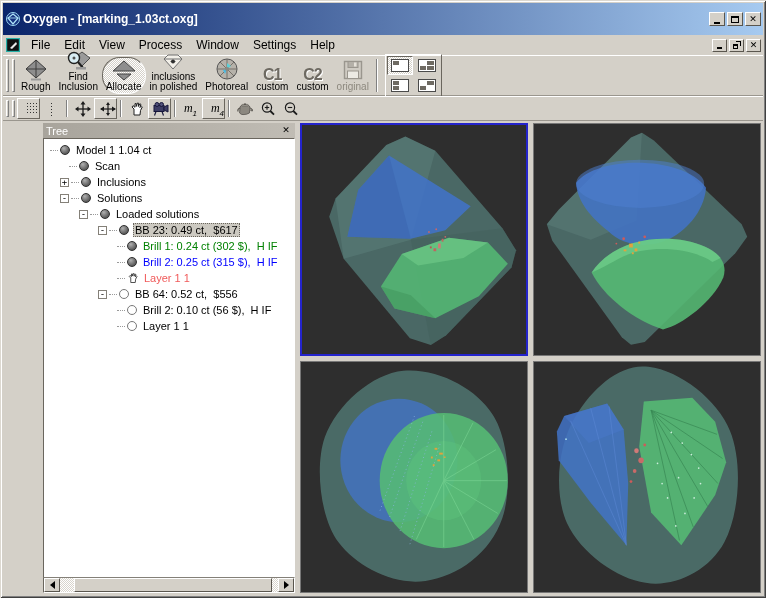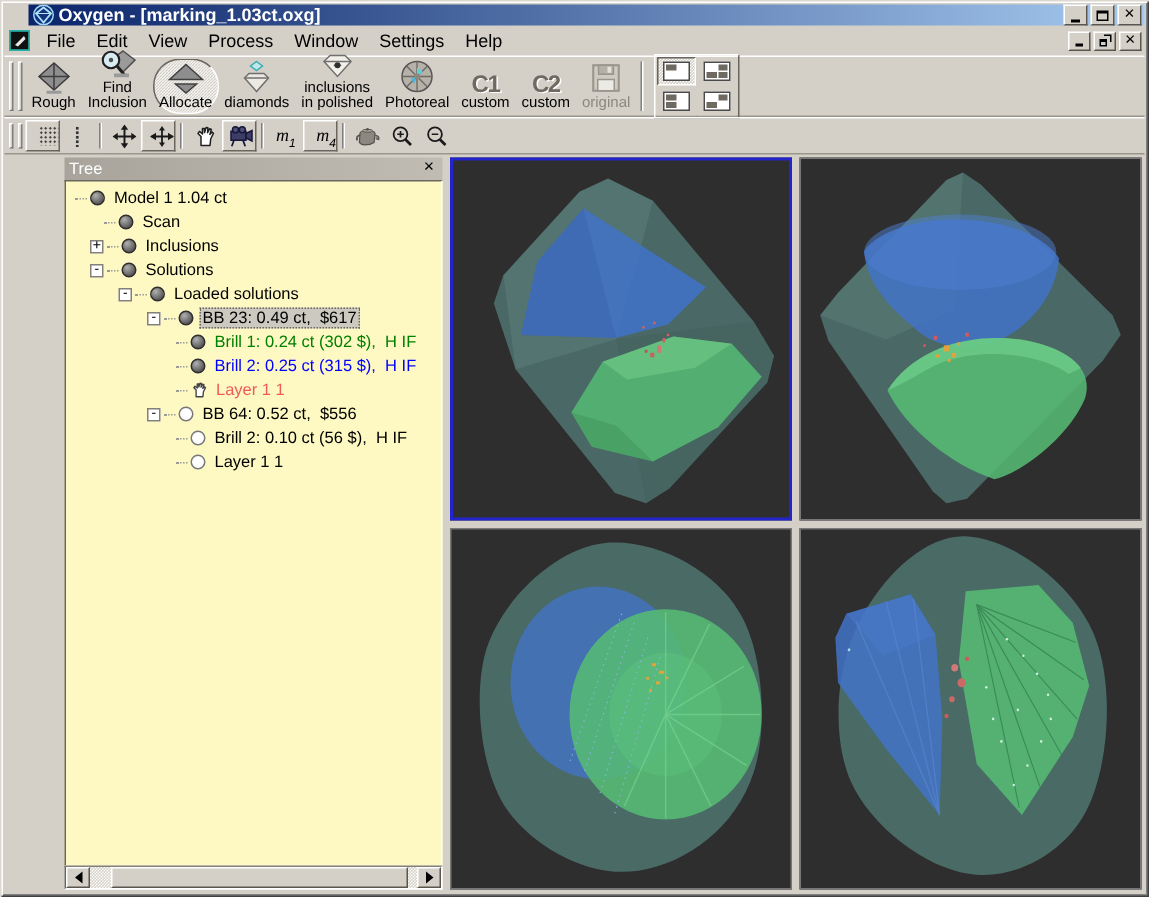--- a/index.html
+++ b/index.html
@@ -7,22 +7,22 @@
   :root{
     --chrome:#d4d0c8; --titlebar-start:#0a246a; --titlebar-end:#a6caf0;
     --viewport-bg:#2e2e2e; --selection-border:#2424cc;
     --rough-fill:#4d6e6a; --solution-blue:#4273c8; --solution-green:#55bb74;
     --inclusion-red:#cc6666; --inclusion-orange:#e2a33c;
   }
   .window{ width:766px; height:598px; background:var(--chrome); padding:3px;
     box-shadow: inset 1px 1px 0 #dcd8d0, inset -1px -1px 0 #404040, inset 2px 2px 0 #fff, inset -2px -2px 0 #808080;
     display:flex; flex-direction:column; }
   
-  .titlebar{ height:14px; background:linear-gradient(90deg,var(--titlebar-start),var(--titlebar-end));
-    display:flex; align-items:center; padding:0 2px; flex:0 0 auto;margin-left:16px; }
+  .titlebar{ height:32px; background:linear-gradient(90deg,var(--titlebar-start),var(--titlebar-end));
+    display:flex; align-items:center; padding:0 2px; flex:0 0 auto; }
   .titlebar .app-ico{ width:14px; height:14px; margin:0 3px 0 1px; flex:0 0 auto; }
   .title-text{ color:#fff; font-weight:bold; font-size:12px; letter-spacing:0; flex:1 1 auto;
     white-space:nowrap; overflow:hidden; line-height:18px; }
   .winbtns{ display:flex; gap:2px; }
   .wbtn{ width:16px; height:14px; background:var(--chrome); border:1px solid;
     border-color:#fff #5a564e #5a564e #fff; display:flex; align-items:center; justify-content:center;
     font-size:9px; font-weight:bold; color:#000; line-height:1; }
   .glyph-min{ width:6px; height:2px; background:#000; margin-top:7px; }
   .glyph-max{ width:8px; height:7px; border:1px solid #000; border-top:2px solid #000; }
   .glyph-restore{ width:5px; height:5px; border:1px solid #000; border-top:2px solid #000;
@@ -76,21 +76,21 @@
   .m-glyph{ font-size:12px; font-style:italic; font-family:"Liberation Serif",serif; line-height:1; }
   .m-sub{ font-size:8px; vertical-align:sub; font-style:italic; }
   
   .main{ flex:1 1 auto; display:flex; min-height:0; }
   .tree-panel{ width:256px; flex:0 0 auto; display:flex; flex-direction:column; padding:2px;margin-left:38px; }
   .tree-titlebar{ height:15px; background:linear-gradient(90deg,#a8a49c,#c0bcb4);
     display:flex; align-items:center; padding:0 3px; flex:0 0 auto; }
   .tree-title{ color:#fff; font-size:11px; flex:1; }
   .tree-close{ width:12px; height:11px; font-size:9px; line-height:10px; text-align:center; color:#000;
     font-family:"DejaVu Sans",sans-serif; }
-  .tree-content{ flex:1 1 auto; background:#fef9c3; border:1px solid; border-color:#6a665e #fff #fff #6a665e;
+  .tree-content{ flex:1 1 auto; background:#ffffff; border:1px solid; border-color:#6a665e #fff #fff #6a665e;
     border-bottom:none; overflow:hidden; padding:3px 0 0 2px; }
   .trow{ height:16px; display:flex; align-items:center; white-space:nowrap; font-size:11px; }
   .ebox{ width:9px; height:9px; border:1px solid #848078; background:#fff; flex:0 0 auto;
     display:flex; align-items:center; justify-content:center; font-size:9px; line-height:7px;
     font-family:"DejaVu Sans Mono",monospace; color:#000; margin-right:2px; }
   .stub{ width:8px; border-top:1px dotted #9a9a9a; flex:0 0 auto; margin-right:2px; }
   .nico{ width:10px; height:10px; border-radius:50%; flex:0 0 auto; margin-right:4px; }
   .nico.filled{ background:radial-gradient(circle at 35% 30%,#b0b0b0,#5c5c5c 70%); border:1px solid #2e2e2e; }
   .nico.empty{ background:#fff; border:1px solid #787878; }
   .node-label{ white-space:pre; color:#000; padding:1px 2px; }
@@ -194,28 +194,20 @@
     </div>
 
     <div class="tbtn pressed">
       <svg class="ticon" width="26" height="22" viewBox="0 0 26 22">
         <polygon points="13,2 24,12 2,12" fill="#8e8e8e" stroke="#404040"></polygon>
         <polygon points="6,15 20,15 13,21" fill="#8e8e8e" stroke="#404040"></polygon>
       </svg>
       <span class="tlabel">Allocate</span>
     </div>
 
-    <div class="tbtn">
-      <svg class="ticon" width="26" height="24" viewBox="0 0 26 24">
-        <polygon points="13,2 17,5 13,8 9,5" fill="#bfe8ec" stroke="#3aacb4" stroke-width="1"></polygon>
-        <polygon points="8,10 18,10 21,13 13,22 5,13" fill="#ece9e2" stroke="#707070"></polygon>
-        <line x1="5" y1="13" x2="21" y2="13" stroke="#707070"></line>
-      </svg>
-      <span class="tlabel">diamonds</span>
-    </div>
 
     <div class="tbtn">
       <svg class="ticon" width="26" height="18" viewBox="0 0 26 18">
         <polygon points="8,2 18,2 22,6 13,16 4,6" fill="#f2efe8" stroke="#707070"></polygon>
         <line x1="4" y1="6" x2="22" y2="6" stroke="#707070"></line>
         <circle cx="13" cy="8.5" r="2" fill="#303030"></circle>
         <line x1="10.5" y1="8.5" x2="15.5" y2="8.5" stroke="#303030" stroke-width="0.8"></line>
       </svg>
       <span class="tlabel">inclusions</span>
       <span class="tlabel">in polished</span>

